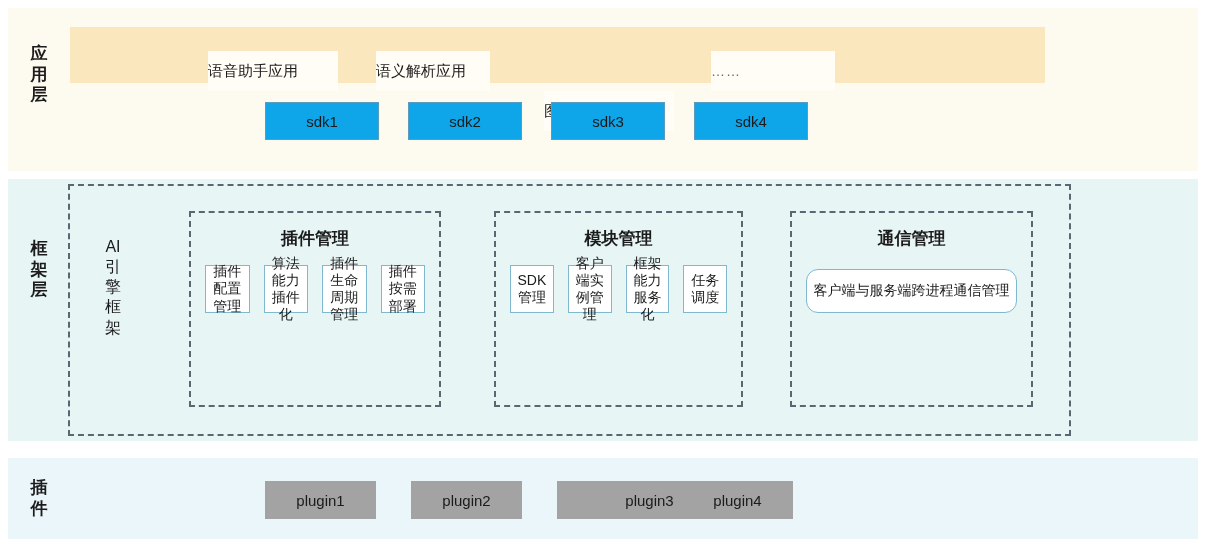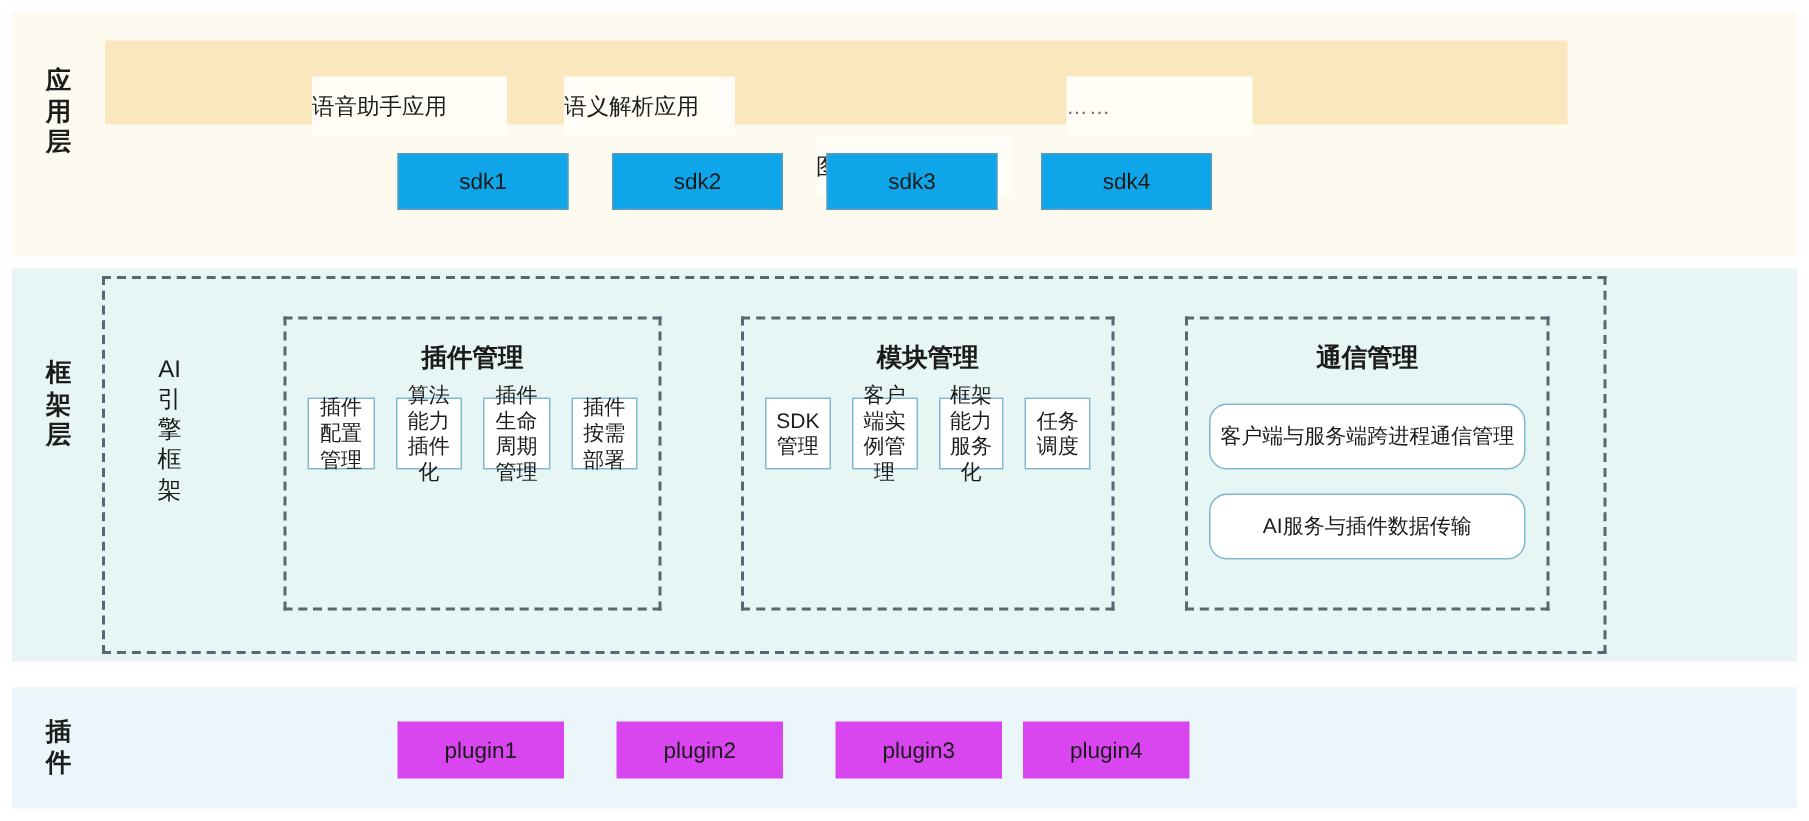--- a/index.html
+++ b/index.html
@@ -180,30 +180,30 @@
     color: #1b1b1b;
     padding: 0 3px;
   }
   .cell.tall { height: 44px; border-radius: 12px; }
 
   
   .plugin-box {
     position: absolute;
     top: 481px;
     height: 38px;
-    background: #d946ef;
+    background: #a3a3a3;
     display: flex;
     align-items: center;
     justify-content: center;
     font-size: 15px;
     color: #1b1b1b;
   }
   .plugin-box.plugin-1 { left: 265px; width: 111px; }
   .plugin-box.plugin-2 { left: 411px; width: 111px; }
-  .plugin-box.plugin-3 { left: 557px; width: 111px; }
+  .plugin-box.plugin-3 { left: 557px; width: 111px; padding-left: 37px; }
   .plugin-box.plugin-4 { left: 682px; width: 111px; }
 </style>
 </head>
 <body>
 
 <div class="canvas">
 
   <div class="band band-app"></div>
 
   <div class="layer-label label-app">
@@ -293,23 +293,20 @@
       </div>
     </div>
   </div>
 
   <div class="group group-3">
     <div class="group-title">通信管理</div>
     <div class="cell-grid single-col">
       <div class="cell tall">
         <span>客户端与服务端跨进程通信管理</span>
       </div>
-      <div class="cell tall">
-        <span>AI服务与插件数据传输</span>
-      </div>
     </div>
   </div>
 
   <div class="band band-plugin"></div>
 
   <div class="layer-label label-plugin">
     <span>插</span>
     <span>件</span>
   </div>
 

